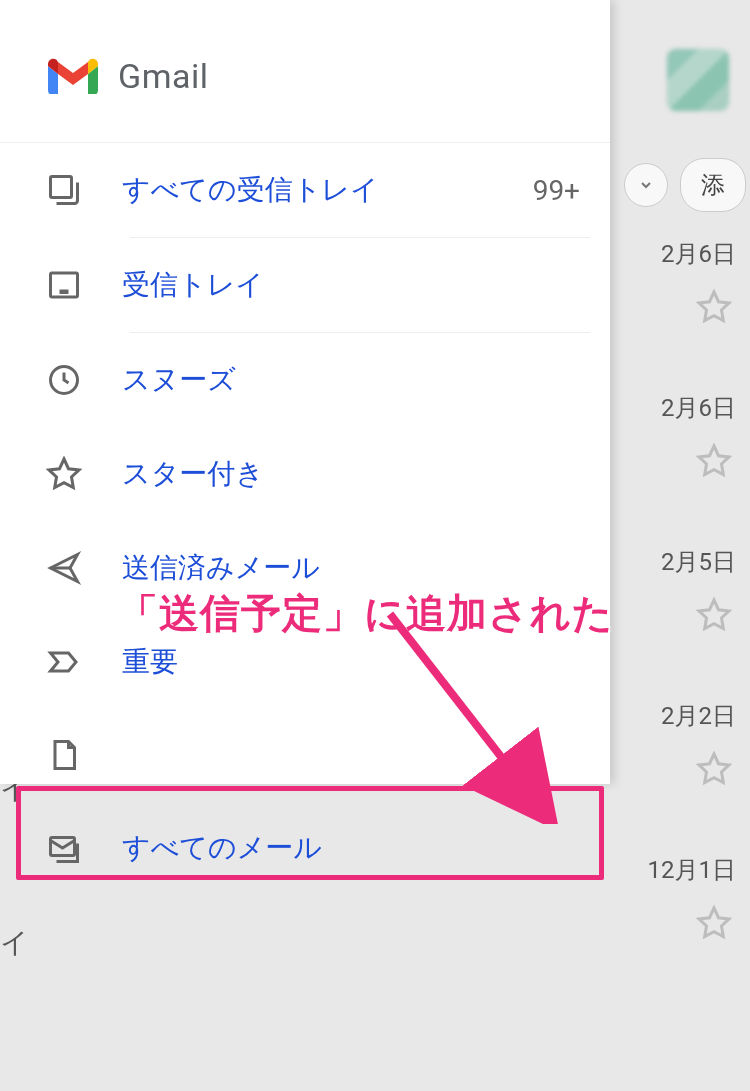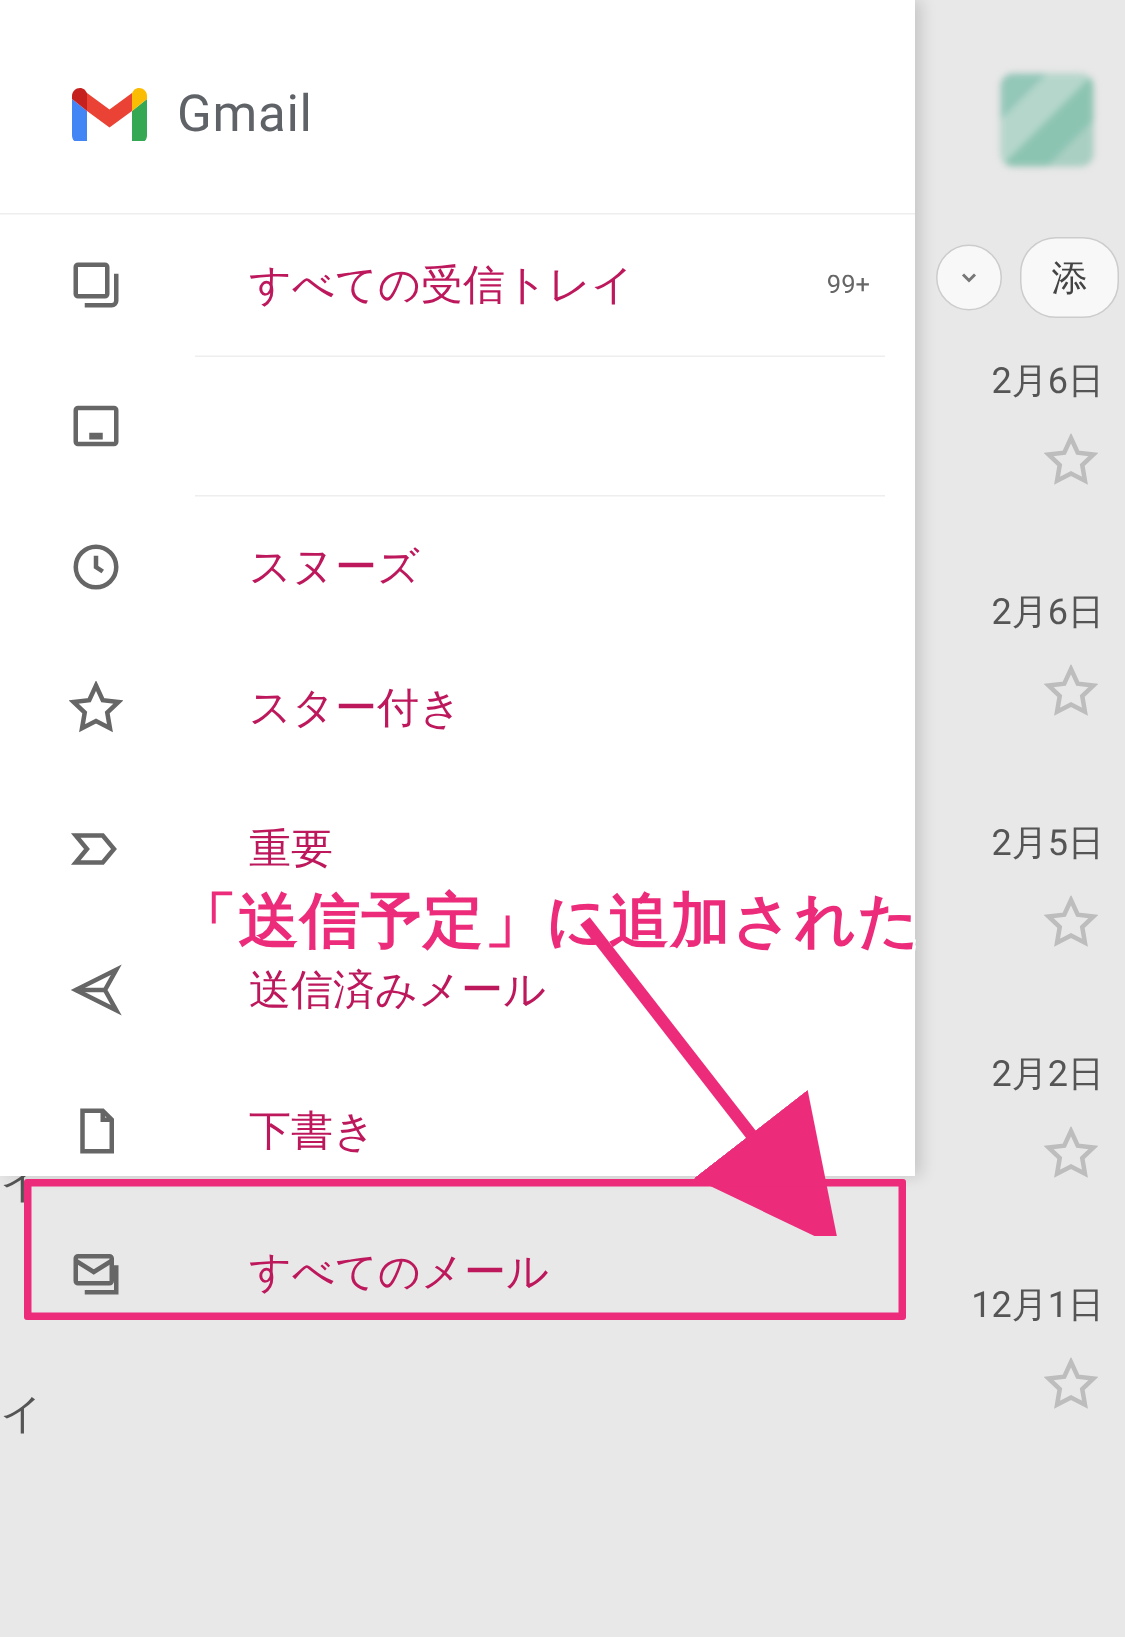--- a/index.html
+++ b/index.html
@@ -118,25 +118,24 @@
       display: flex;
       align-items: center;
       padding: 28px 30px 28px 46px;
       gap: 40px;
       color: #555;
     }
     .drawer-item .icon { width: 36px; height: 36px; flex-shrink: 0; color:#666; }
     .drawer-item .label {
       flex: 1;
       font-size: 28px;
-      color: #be185d;
-      margin-left: 44px;
+      color: #1d4ed8;
     }
     .drawer-item .count {
-      font-size: 17px;
+      font-size: 28px;
       color: #666;
       min-width: 50px;
       text-align: right;
     }
     .drawer-divider {
       border-bottom: 1px solid #eee;
       margin-left: 130px;
       margin-right: 20px;
     }
 
@@ -251,20 +250,21 @@
     </div>
     <div class="drawer-divider"></div>
 
     <div class="drawer-item">
       <span class="icon">
         <svg width="36" height="36" viewBox="0 0 24 24" fill="none" stroke="currentColor" stroke-width="2">
             <rect x="3" y="4" width="18" height="16" rx="1"></rect>
             <path d="M3 15h6v3h6v-3h6" fill="currentColor" stroke="none"></path>
           </svg>
       </span>
+      <span class="label">受信トレイ</span>
       <span class="count"></span>
     </div>
     <div class="drawer-divider"></div>
 
     <div class="drawer-item">
       <span class="icon">
         <svg width="36" height="36" viewBox="0 0 24 24" fill="none" stroke="currentColor" stroke-width="2">
             <circle cx="12" cy="12" r="9"></circle>
             <path d="M12 7v5l3 2"></path>
           </svg>
@@ -279,47 +279,46 @@
             <polygon points="12 2 15 8.5 22 9.3 17 14 18.2 21 12 17.8 5.8 21 7 14 2 9.3 9 8.5 12 2"></polygon>
           </svg>
       </span>
       <span class="label">スター付き</span>
       <span class="count"></span>
     </div>
 
     <div class="drawer-item">
       <span class="icon">
         <svg width="36" height="36" viewBox="0 0 24 24" fill="none" stroke="currentColor" stroke-width="2">
-            <path d="M3 6h12l5 6-5 6H3l5-6-5-6z"></path>
-          </svg>
-      </span>
-      <span class="label">重要</span>
-      <span class="count"></span>
-    </div>
-
-    <div class="drawer-item">
-      <span class="icon">
-        <svg width="36" height="36" viewBox="0 0 24 24" fill="none" stroke="currentColor" stroke-width="2">
             <path d="M3 12l18-9-5 9 5 9-18-9z"></path>
             <path d="M3 12h13"></path>
           </svg>
       </span>
       <span class="label">送信済みメール</span>
       <span class="count"></span>
     </div>
 
+    <div class="drawer-item">
+      <span class="icon">
+        <svg width="36" height="36" viewBox="0 0 24 24" fill="none" stroke="currentColor" stroke-width="2">
+            <path d="M3 6h12l5 6-5 6H3l5-6-5-6z"></path>
+          </svg>
+      </span>
+      <span class="label">重要</span>
+      <span class="count"></span>
+    </div>
+
 
     <div class="drawer-item">
       <span class="icon">
         <svg width="36" height="36" viewBox="0 0 24 24" fill="none" stroke="currentColor" stroke-width="2">
             <path d="M6 3h9l4 4v14H6V3z"></path>
             <path d="M15 3v4h4"></path>
           </svg>
       </span>
-      <span class="label">下書き</span>
       <span class="count"></span>
     </div>
 
     <div class="drawer-item">
       <span class="icon">
         <svg width="36" height="36" viewBox="0 0 24 24" fill="none" stroke="currentColor" stroke-width="2">
             <rect x="3" y="5" width="16" height="12" rx="1"></rect>
             <path d="M3 7l8 5 8-5"></path>
             <path d="M7 21h14V9"></path>
           </svg>

